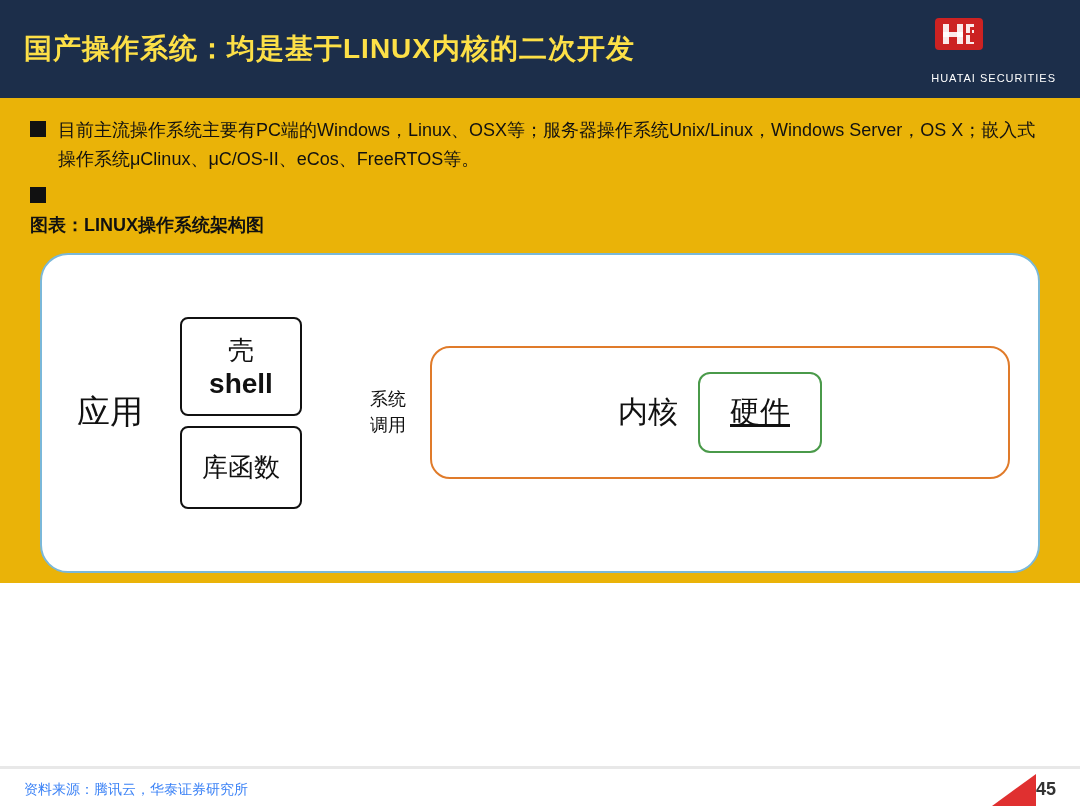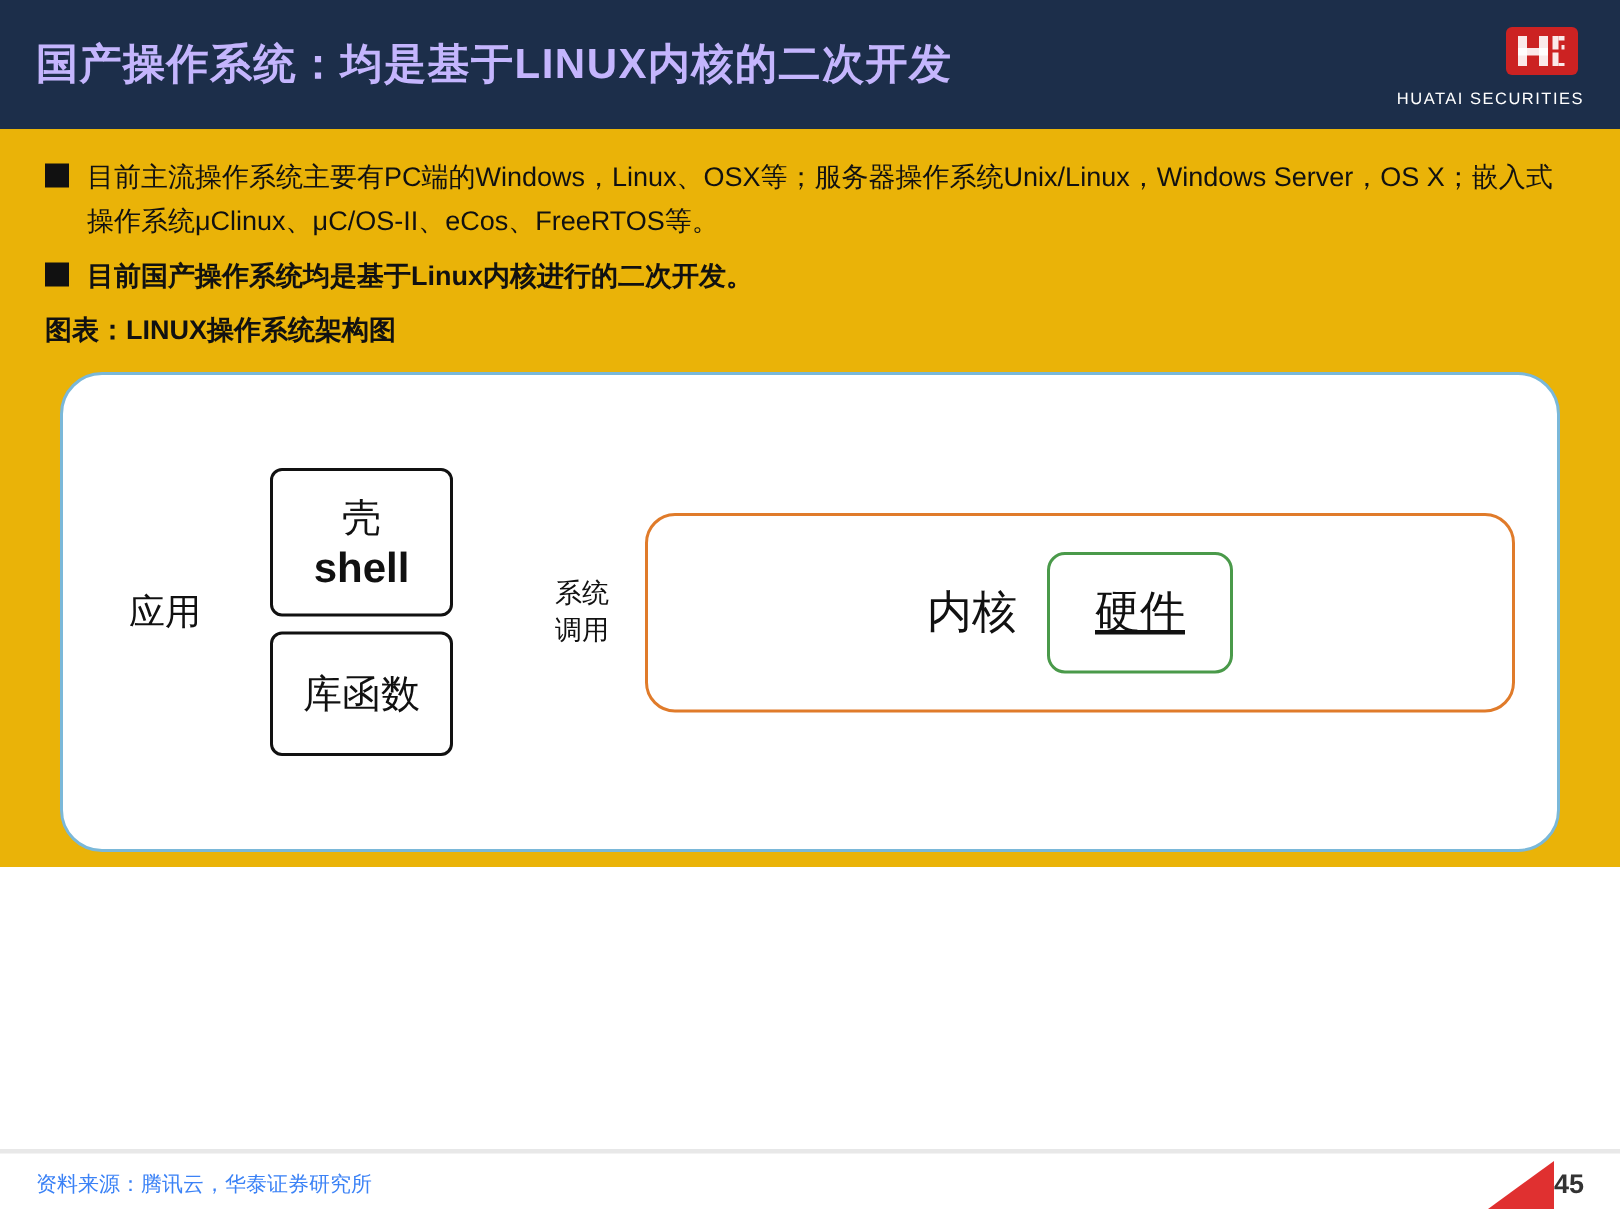--- a/index.html
+++ b/index.html
@@ -16,31 +16,31 @@
     .header {
       background: #1a1a2e;
       background: #1c2e4a;
       padding: 14px 24px 14px 24px;
       display: flex;
       align-items: center;
       justify-content: space-between;
       min-height: 70px;
     }
     .header-title {
-      color: #c4b5fd;
+      color: #fde047;
       font-size: 28px;
       font-weight: bold;
       letter-spacing: 1px;
       line-height: 1.3;
     }
     .logo-area {
       display: flex;
       flex-direction: column;
-      align-items: flex-end;
-      gap: 6px;
+      align-items: flex-start;
+      gap: 18px;
     }
     .logo-icon {
       width: 56px;
       height: 40px;
     }
     .logo-text {
       color: #fff;
       font-size: 11px;
       letter-spacing: 1px;
       font-family: Arial, sans-serif;
@@ -104,21 +104,21 @@
 
     .diagram-inner {
       display: flex;
       align-items: center;
       width: 100%;
       gap: 0;
     }
 
     
     .box-yingyong {
-      font-size: 24px;
+      font-size: 33px;
       color: #111;
       font-weight: normal;
       margin-right: 30px;
       min-width: 80px;
       text-align: center;
     }
 
     
     .shell-lib-col {
       display: flex;
@@ -251,21 +251,20 @@
 
 <div class="main">
 
   <div class="bullet-section">
     <div class="bullet-item">
       <div class="bullet-square"></div>
       <span class="bullet-text">目前主流操作系统主要有PC端的Windows，Linux、OSX等；服务器操作系统Unix/Linux，Windows Server，OS X；嵌入式操作系统μClinux、μC/OS-II、eCos、FreeRTOS等。</span>
     </div>
     <div class="bullet-item">
       <div class="bullet-square"></div>
-      <span class="bullet-text"><span class="bold-text">目前国产操作系统均是基于Linux内核进行的二次开发。</span></span>
     </div>
   </div>
 
   <div class="chart-label">图表：LINUX操作系统架构图</div>
 
   <div class="diagram-wrapper">
     <div class="diagram-inner">
 
       <div class="box-yingyong">应用</div>
 

